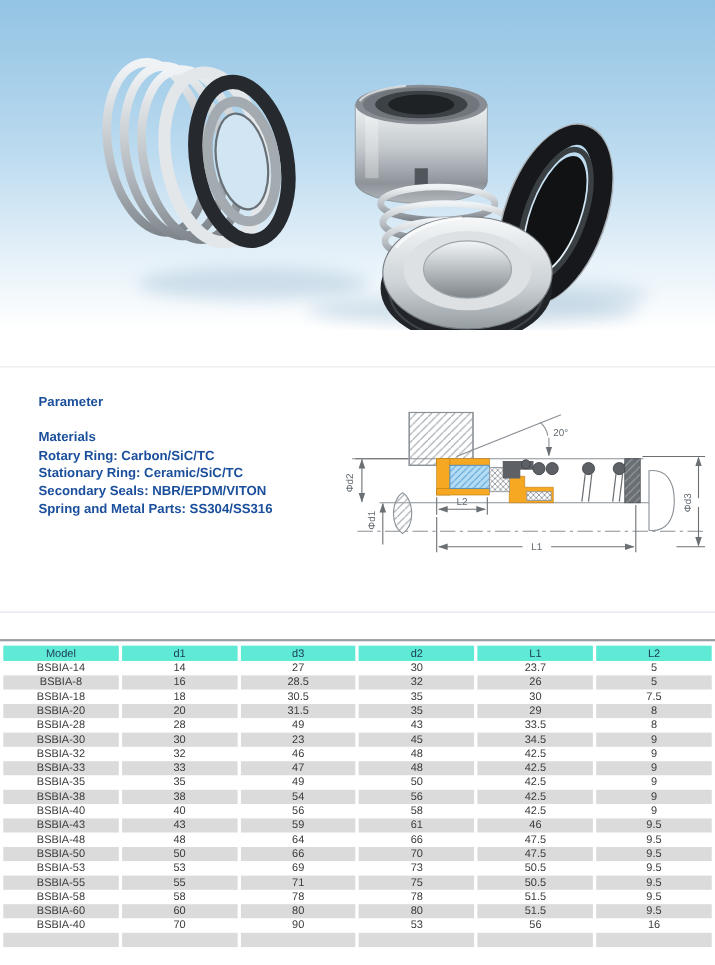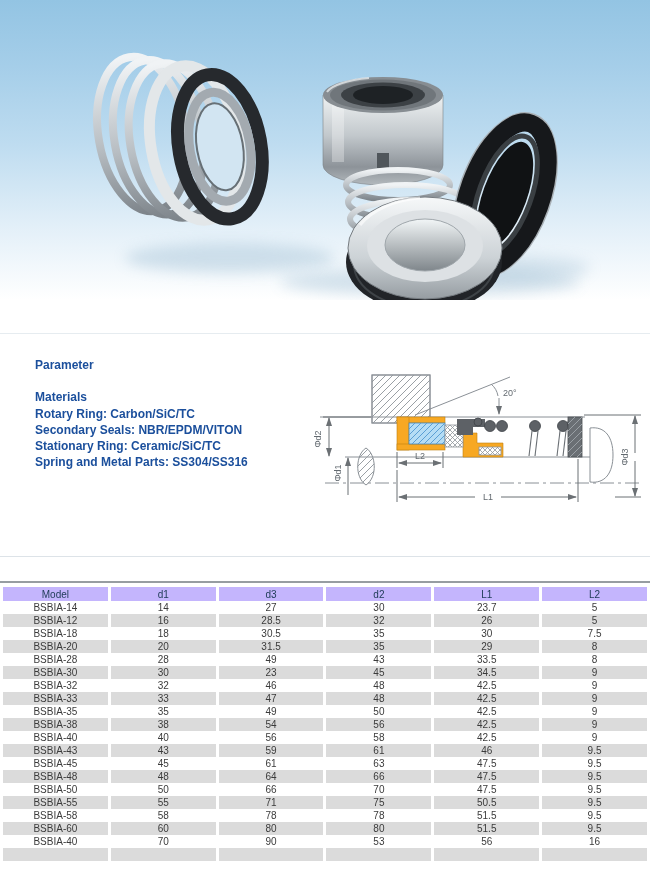--- a/index.html
+++ b/index.html
@@ -20,21 +20,21 @@
   
   .specs{position:absolute;left:35px;top:357px;color:#1b4f9c;font-size:12px;line-height:16.3px;}
   .spec-block{margin:0 0 16px 0;font-weight:bold;}
   .spec-block div{white-space:nowrap;}
   
   .diagram{position:absolute;left:305px;top:365px;width:345px;height:170px;}
   .diagram text{font-family:"Liberation Sans","DejaVu Sans",sans-serif;font-size:9px;fill:#636a70;}
   
   .tablewrap{position:absolute;left:0;top:587px;width:650px;}
   table{width:650px;border-collapse:separate;border-spacing:3px 0;table-layout:fixed;}
-  th{background:#c4b5fd;color:#1d3a55;font-weight:normal;font-size:10px;height:14px;padding:0;text-align:center;}
+  th{background:#5eead4;color:#1d3a55;font-weight:normal;font-size:10px;height:14px;padding:0;text-align:center;}
   td{font-size:10px;color:#3b3b3b;height:13px;padding:0;text-align:center;line-height:13px;}
   tbody tr:nth-child(odd) td{background:#ffffff;}
   tbody tr:nth-child(even) td{background:#dbdbdb;}
 </style>
 </head>
 <body>
 
 <div class="photo">
   <svg width="650" height="300" viewBox="0 0 650 300">
     <defs>
@@ -118,22 +118,22 @@
 <div class="line1"></div>
 
 <div class="specs">
   <div class="spec-block">
     <div>Parameter</div>
   </div>
   <div class="spec-block">
     <div>Materials</div>
     <div>
         <div>Rotary Ring: Carbon/SiC/TC</div>
+        <div>Stationary Ring: Ceramic/SiC/TC</div>
         <div>Secondary Seals: NBR/EPDM/VITON</div>
-        <div>Stationary Ring: Ceramic/SiC/TC</div>
         <div>Spring and Metal Parts: SS304/SS316</div>
       </div>
   </div>
 </div>
 
 <div class="diagram">
   <svg width="345" height="170" viewBox="0 0 345 170">
     <defs>
       <pattern id="hatch" patternUnits="userSpaceOnUse" width="7" height="7">
         <path d="M0,7 L7,0" stroke="#9aa0a5" stroke-width="1"></path>
@@ -253,21 +253,21 @@
     <tbody>
         <tr>
           <td>BSBIA-14</td>
           <td>14</td>
           <td>27</td>
           <td>30</td>
           <td>23.7</td>
           <td>5</td>
         </tr>
         <tr>
-          <td>BSBIA-12</td>
+          <td>BSBIA-8</td>
           <td>16</td>
           <td>28.5</td>
           <td>32</td>
           <td>26</td>
           <td>5</td>
         </tr>
         <tr>
           <td>BSBIA-18</td>
           <td>18</td>
           <td>30.5</td>
@@ -341,41 +341,41 @@
         </tr>
         <tr>
           <td>BSBIA-43</td>
           <td>43</td>
           <td>59</td>
           <td>61</td>
           <td>46</td>
           <td>9.5</td>
         </tr>
         <tr>
-          <td>BSBIA-45</td>
-          <td>45</td>
-          <td>61</td>
-          <td>63</td>
-          <td>47.5</td>
-          <td>9.5</td>
-        </tr>
-        <tr>
           <td>BSBIA-48</td>
           <td>48</td>
           <td>64</td>
           <td>66</td>
           <td>47.5</td>
           <td>9.5</td>
         </tr>
         <tr>
           <td>BSBIA-50</td>
           <td>50</td>
           <td>66</td>
           <td>70</td>
           <td>47.5</td>
+          <td>9.5</td>
+        </tr>
+        <tr>
+          <td>BSBIA-53</td>
+          <td>53</td>
+          <td>69</td>
+          <td>73</td>
+          <td>50.5</td>
           <td>9.5</td>
         </tr>
         <tr>
           <td>BSBIA-55</td>
           <td>55</td>
           <td>71</td>
           <td>75</td>
           <td>50.5</td>
           <td>9.5</td>
         </tr>

